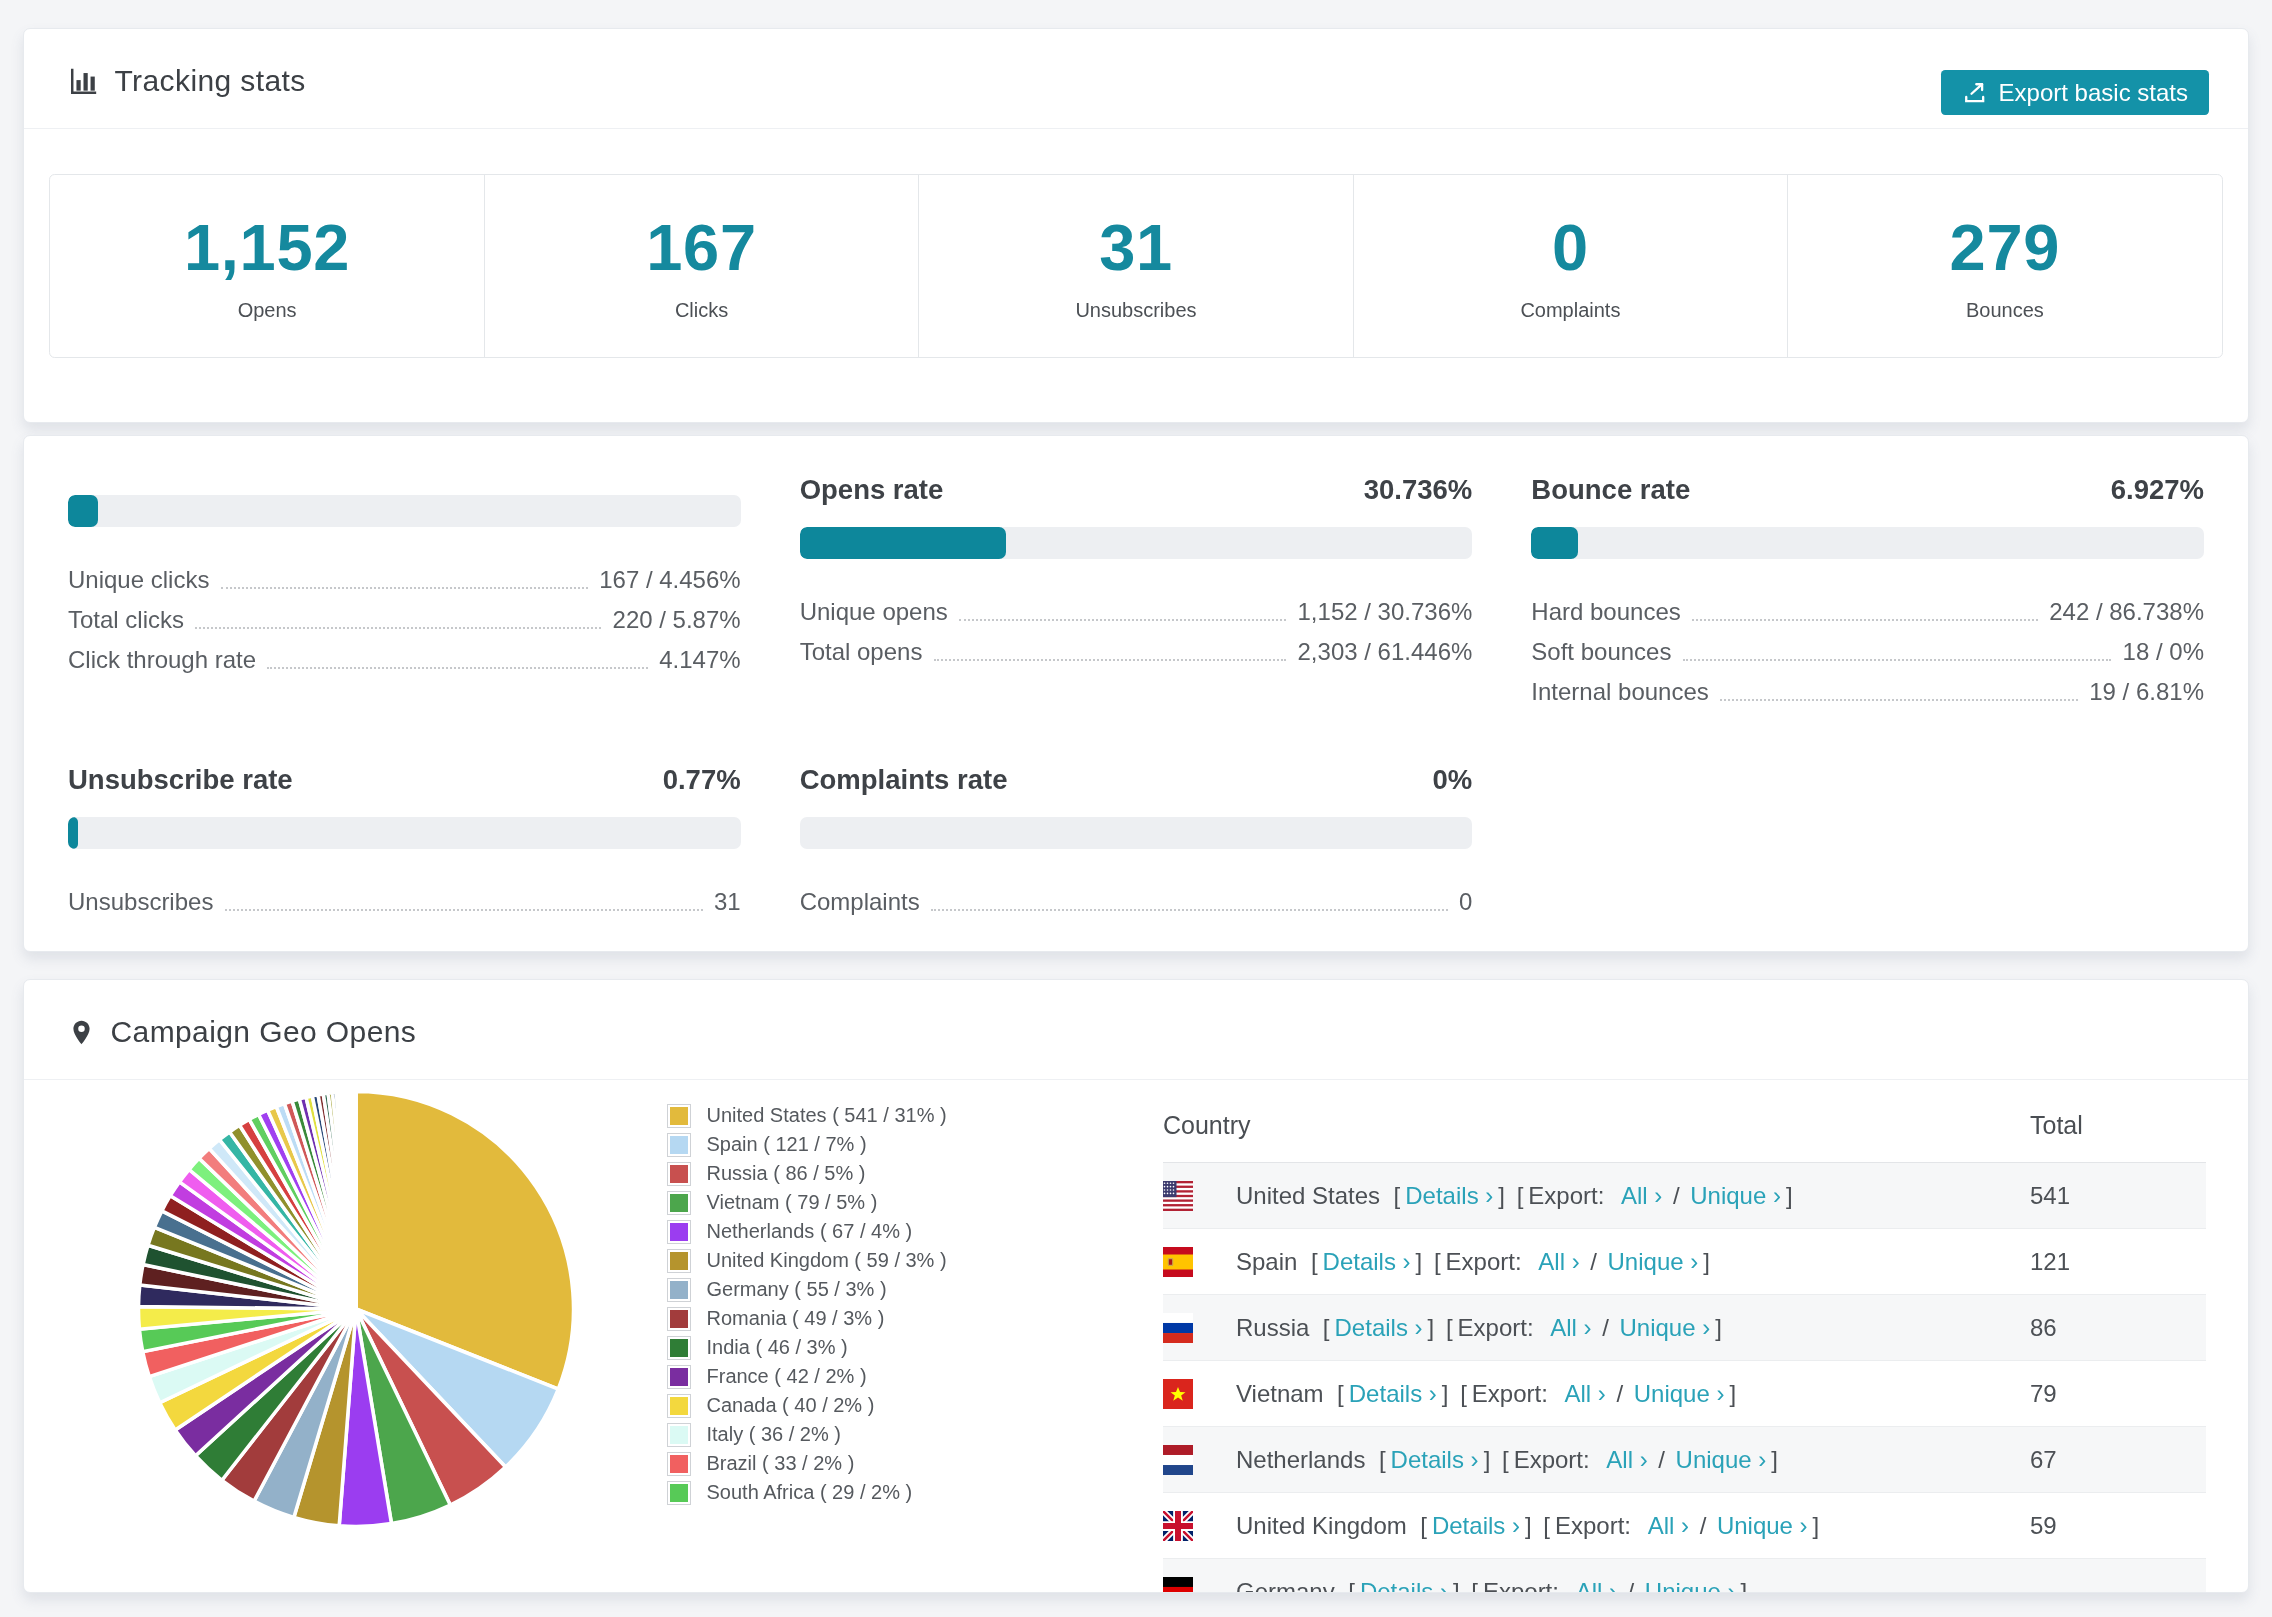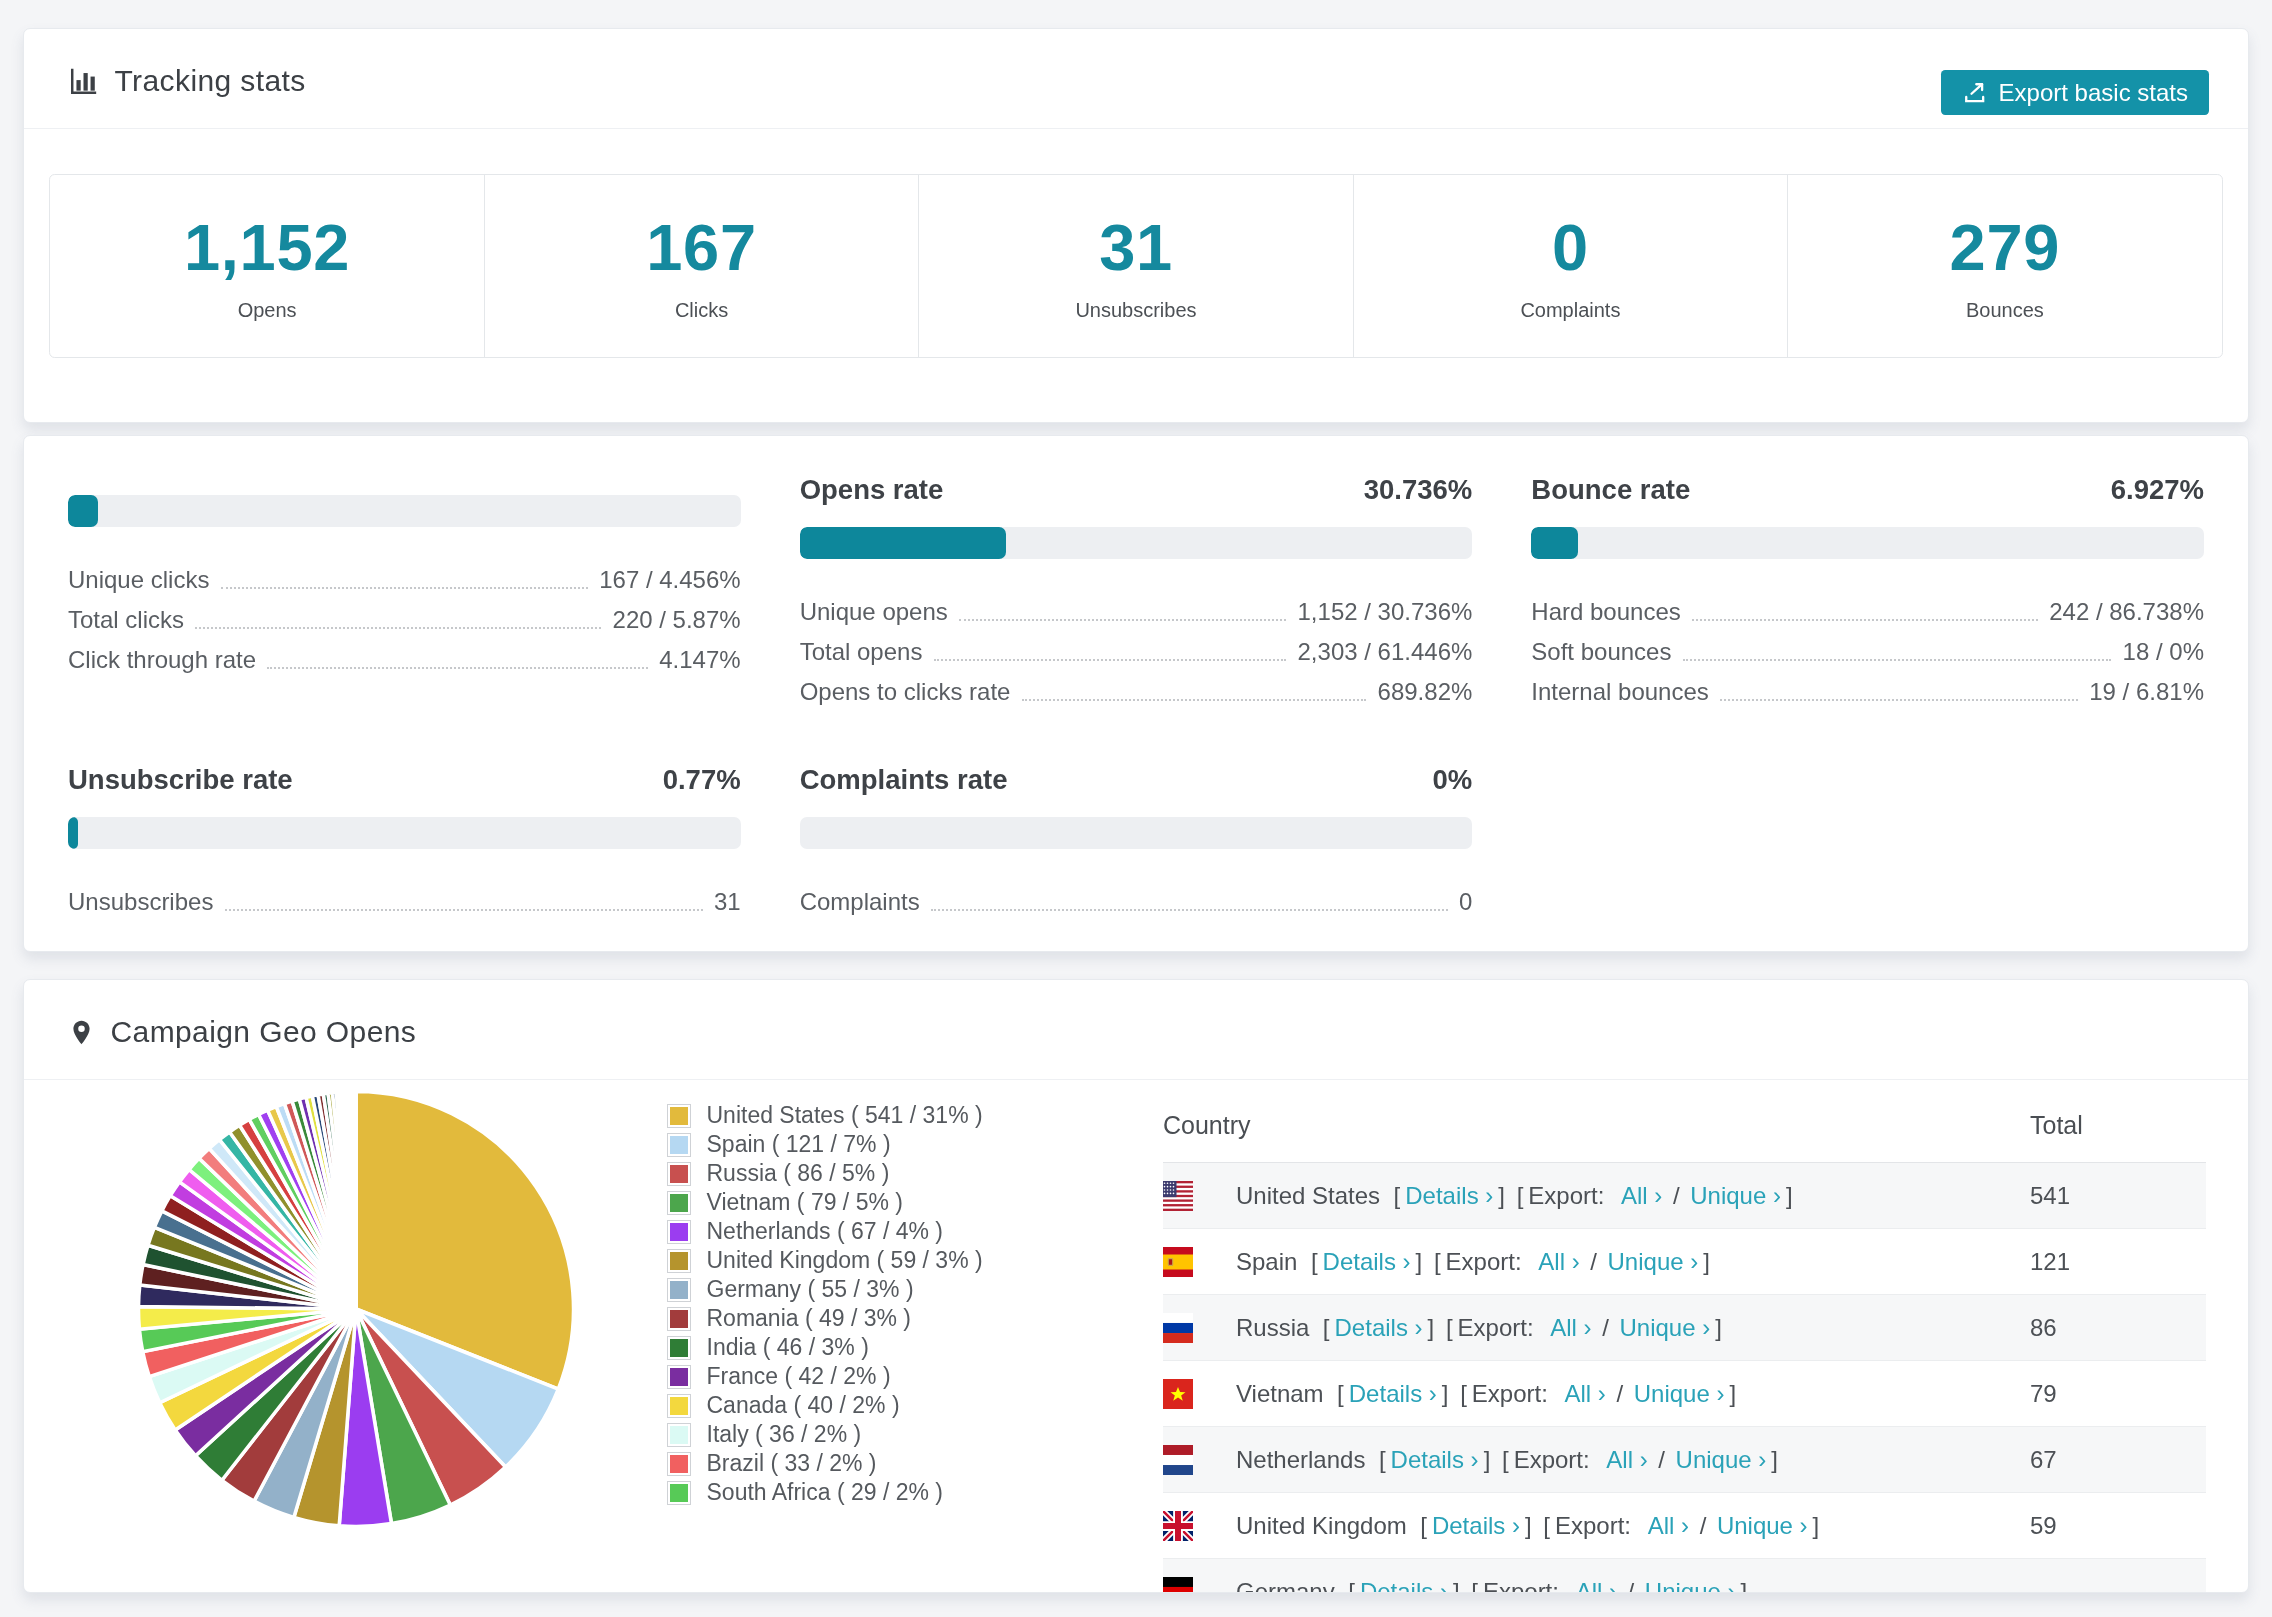--- a/index.html
+++ b/index.html
@@ -72,21 +72,21 @@
   .rate-rows  { margin-top:30px; }
   .rate-row   { display:flex; align-items:flex-end; font-size:24px; color:#5a5e63; height:40px; }
   .rate-row .lbl { white-space:nowrap; padding-bottom:2.8px; }
   .rate-row .leader { flex:1; border-bottom:2.1px dotted #c6c8cb; margin:0 11.3px 8.5px; }
   .rate-row .val { white-space:nowrap; padding-bottom:2.8px; }
 
   
   .geo-body { display:flex; padding:2.8px 28px 0 106px; position:relative; }
   .geo-pie  { width:452px; height:452px; flex:0 0 auto; margin-top:0; }
   .geo-legend { margin-left:85px; margin-top:18.4px; width:459px; flex:0 0 auto; }
-  .legend-item { display:flex; align-items:center; height:29px; font-size:23px; color:#55595e; }
+  .legend-item { display:flex; align-items:center; height:29px; font-size:20px; color:#55595e; }
   .swatch { width:24px; height:24px; border:1.4px solid #cfd2d6; background:#fff; margin-right:15.5px; display:flex; flex:0 0 auto; }
   .swatch i { flex:1; margin:2.1px; }
 
   .geo-table-wrap { flex:1; margin-left:37px; margin-right:14px; position:relative; }
   table.geo-table { width:100%; border-collapse:collapse; font-size:24px; color:#4c5055; }
   table.geo-table th {
     text-align:left; font-weight:400; font-size:25px; color:#4a4e53;
     padding:28px 0 22.6px; border-bottom:1.4px solid #e3e5e8;
   }
   table.geo-table th.col-total { width:176px; }
@@ -195,25 +195,20 @@
     <span class="leader"></span>
     <span class="val">1,152 / 30.736%</span>
   </div>
 
   <div class="rate-row">
     <span class="lbl">Total opens</span>
     <span class="leader"></span>
     <span class="val">2,303 / 61.446%</span>
   </div>
 
-  <div class="rate-row">
-    <span class="lbl">Opens to clicks rate</span>
-    <span class="leader"></span>
-    <span class="val">689.82%</span>
-  </div>
 </div>
   </div>
 
   <div class="rate-card">
     <div class="rate-head">
       <span class="rate-title">Bounce rate</span>
       <span class="rate-value">6.927%</span>
     </div>
     <div class="rate-bar">
       <div class="rate-fill" style="width: 6.927%; min-width: 10px;"></div>

